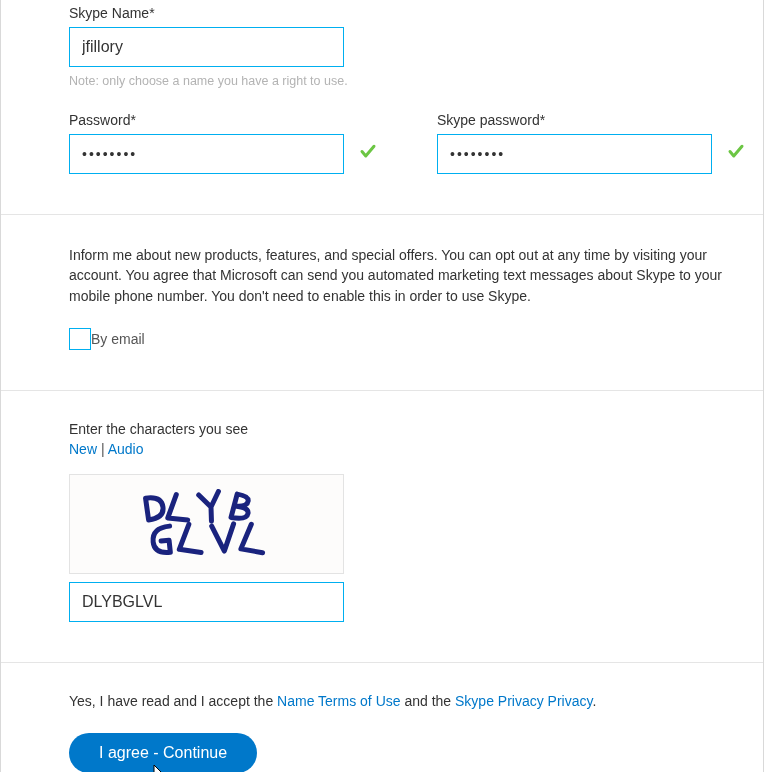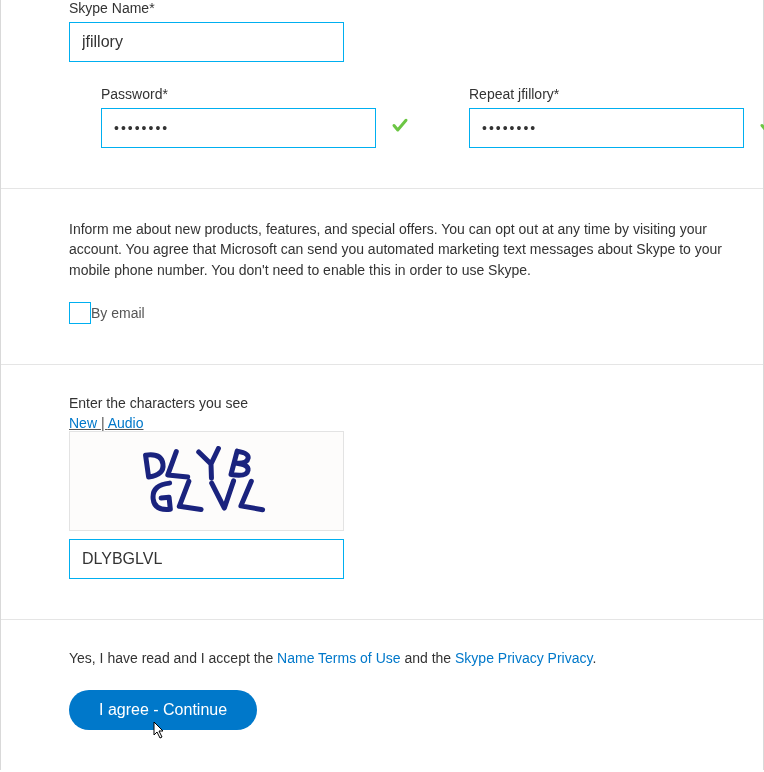--- a/index.html
+++ b/index.html
@@ -16,31 +16,31 @@
       background: #fff;
     }
     .section {
       padding: 0 32px 40px 68px;
     }
     .section.sep {
       border-top: 1px solid #e5e5e5;
       padding-top: 30px;
     }
     .section.first {
+      padding-top: 5px;
     }
     .field-label {
       font-size: 14px;
       color: #333;
       margin-bottom: 6px;
       display: block;
     }
     .two-col {
       display: flex;
       gap: 50px;
-      margin-left: 32px;
     }
     .col { flex: 0 0 275px; }
     .input-row {
       position: relative;
       width: 318px;
     }
     .text-input {
       width: 275px;
       height: 40px;
       border: 1px solid #00aff0;
@@ -83,23 +83,22 @@
       width: 22px; height: 22px;
       border: 1px solid #00aff0;
       background: #fff;
       display: inline-block;
       cursor: pointer;
     }
     .captcha-label {
       margin-bottom: 4px;
     }
     .captcha-links {
-      margin-bottom: 0;
+      margin-bottom: 17px;
       color: #555;
-      text-decoration: underline;
     }
     .link {
       color: #0078ca;
       text-decoration: none;
       cursor: pointer;
     }
     .captcha-image-box {
       width: 275px;
       height: 100px;
       border: 1px solid #e3e3e3;
@@ -138,35 +137,36 @@
 </head>
 <body>
 
 <div class="page">
 
   <div class="section first">
     <label class="field-label">Skype Name*</label>
     <div class="input-row">
       <input type="text" class="text-input" value="jfillory" style="">
     </div>
+    <div class="hint">Note: only choose a name you have a right to use.</div>
 
     <div class="two-col" style="margin-top: 24px;">
       <div class="col">
         <label class="field-label">Password*</label>
         <div class="input-row">
           <input type="text" class="text-input pw" value="••••••••" style="">
           <span class="valid-mark">
             <svg width="18" height="18" viewBox="0 0 24 24">
                 <path fill="none" stroke="#6cc644" stroke-width="4" stroke-linecap="round" stroke-linejoin="round" d="M4 12 L9 18 L20 5"></path>
               </svg>
           </span>
         </div>
       </div>
       <div class="col">
-        <label class="field-label">Repeat jfillory*</label>
+        <label class="field-label">Skype password*</label>
         <div class="input-row">
           <input type="text" class="text-input pw" value="••••••••" style="">
           <span class="valid-mark">
             <svg width="18" height="18" viewBox="0 0 24 24">
                 <path fill="none" stroke="#6cc644" stroke-width="4" stroke-linecap="round" stroke-linejoin="round" d="M4 12 L9 18 L20 5"></path>
               </svg>
           </span>
         </div>
       </div>
     </div>

